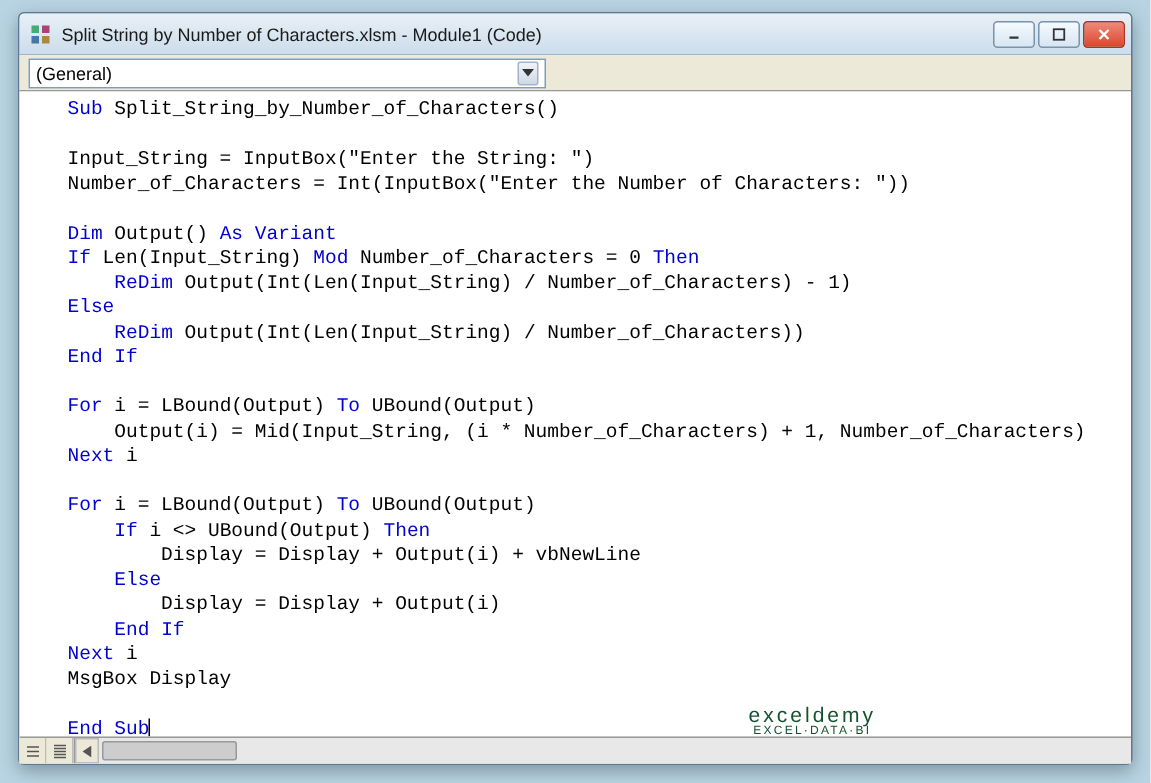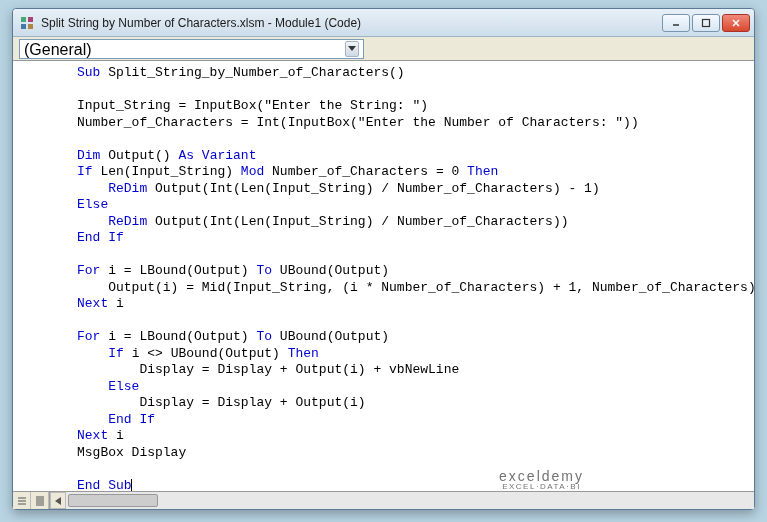--- a/index.html
+++ b/index.html
@@ -74,24 +74,24 @@
       border-bottom: 1px solid #999;
       display: flex;
       align-items: center;
       padding: 2px 6px;
       gap: 6px;
     }
     .combo {
       height: 20px;
       border: 1px solid #7b9ebd;
       background: #fff;
-      font-size: 16px;
+      font-size: 12px;
       padding: 1px 4px;
       display: flex;
-      align-items: flex-start;
+      align-items: center;
       justify-content: space-between;
     }
     .combo.left { width: 345px; }
     .combo.right { flex: 1; font-weight: bold; }
     .combo-arrow {
       width: 14px;
       height: 16px;
       background: linear-gradient(#f0f4f9, #cfd9e6);
       border: 1px solid #a5b3c4;
       border-radius: 2px;
@@ -109,21 +109,20 @@
     }
     .code-content {
       flex: 1;
       padding: 4px 6px 4px 32px;
       font-family: 'Consolas', 'Courier New', monospace;
       font-size: 13px;
       line-height: 16.5px;
       white-space: pre;
       overflow: hidden;
       color: #000;
-      margin-left: 32px;
     }
     .kw { color: #0000d0; }
     .cursor {
       display: inline-block;
       width: 1px;
       height: 14px;
       background: #000;
       vertical-align: text-bottom;
       margin-left: -1px;
     }
@@ -169,21 +168,21 @@
       background: #ece9d8;
       border: 1px solid #bbb;
       display: flex;
       align-items: center;
       justify-content: center;
     }
     .watermark {
       position: absolute;
       right: 170px;
       bottom: 18px;
-      color: #737373;
+      color: #14532d;
       font-size: 14px;
       font-family: 'Segoe UI', sans-serif;
       letter-spacing: 2px;
       pointer-events: none;
     }
     .watermark .sub {
       font-size: 8px;
       letter-spacing: 1.5px;
       text-align: center;
       margin-top: -2px;

